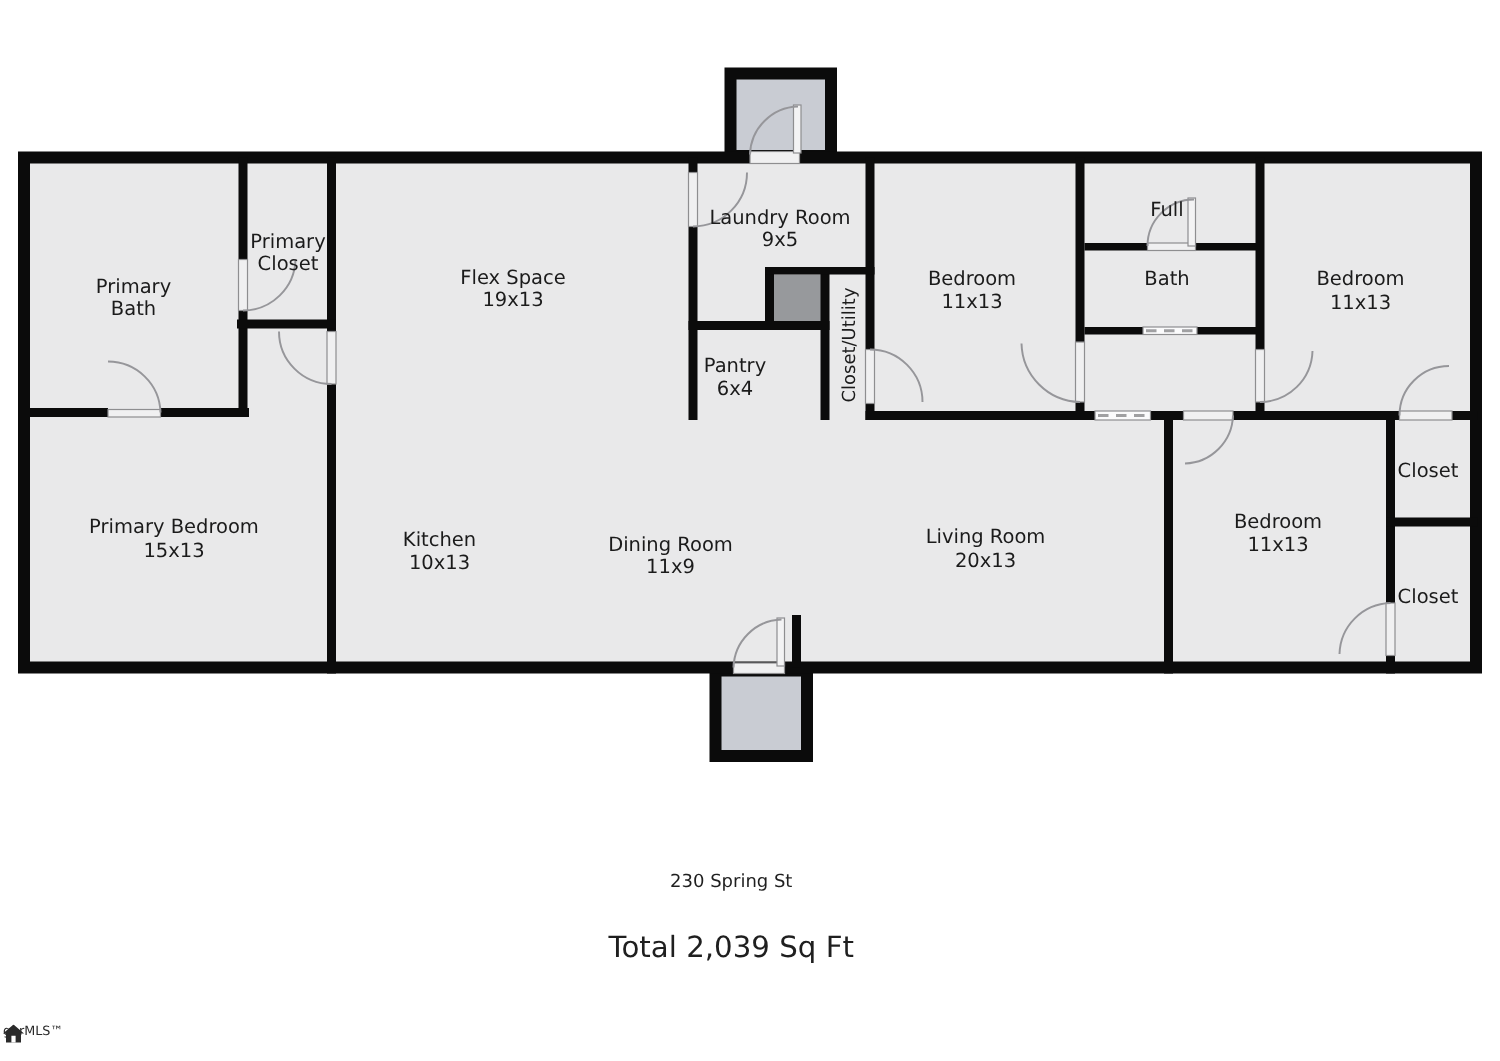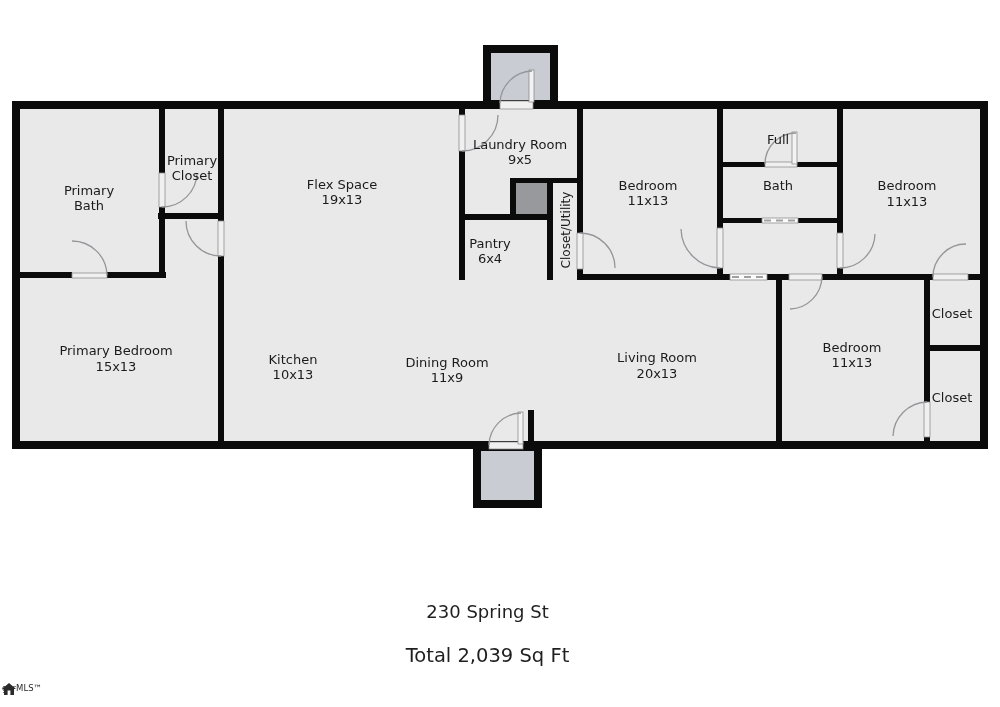--- a/index.html
+++ b/index.html
@@ -10,21 +10,21 @@
   .outer{fill:#e9e9ea;stroke:#0b0b0b;stroke-width:8;}
   .porch{fill:#c9ccd3;stroke:#0b0b0b;stroke-width:8;}
   .shaft{fill:#97999c;}
   .gap{fill:#f0f0f1;stroke:#8e8e90;stroke-width:0.8;}
   .panel{fill:#f3f3f4;stroke:#8e8e90;stroke-width:0.8;}
   .slider{fill:#fbfbfc;stroke:#8e8e90;stroke-width:0.8;}
   .slider-dash{stroke:#a0a0a2;stroke-width:2;stroke-dasharray:7 5;fill:none;}
   .arc{fill:none;stroke:#96969a;stroke-width:1.3;}
   .room-label{font-size:13px;fill:#1b1b1b;text-anchor:middle;}
   .footer{position:absolute;left:0;top:576px;width:975px;text-align:center;color:#1f1f1f;}
-  .footer .addr{font-size:18px;line-height:23px;margin-top:24px;}
+  .footer .addr{font-size:12px;line-height:23px;}
   .footer .total{font-size:19.5px;margin-top:21px;}
   .brand{position:absolute;left:2px;top:683px;display:flex;align-items:center;gap:1px;
          color:#2a2a2a;font-size:8.5px;}
 </style>
 </head>
 <body>
 
 <div class="stage">
 
   <svg width="1000" height="707" viewBox="0 0 1000 707">

